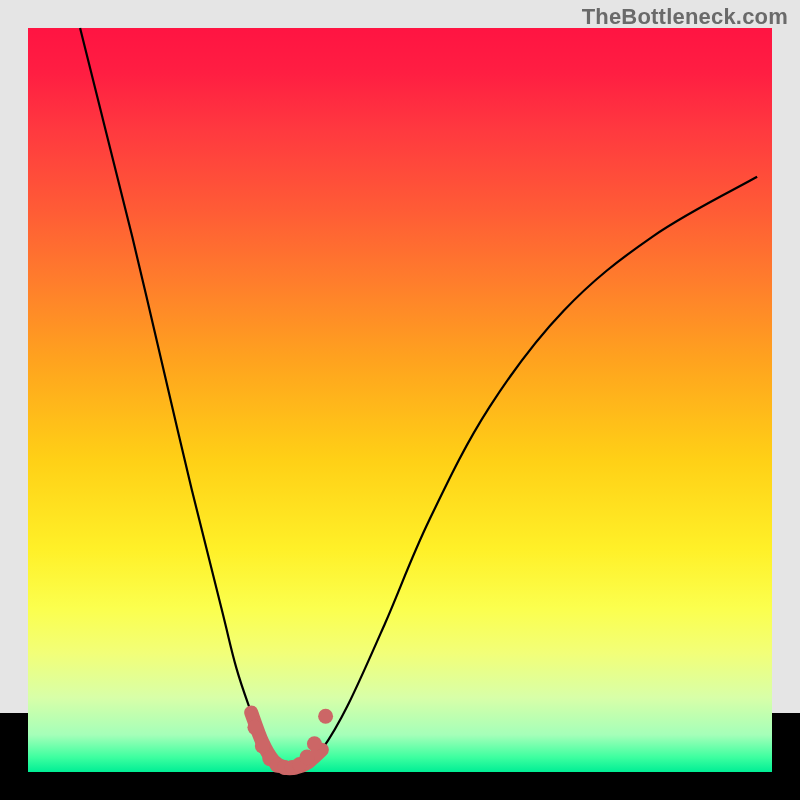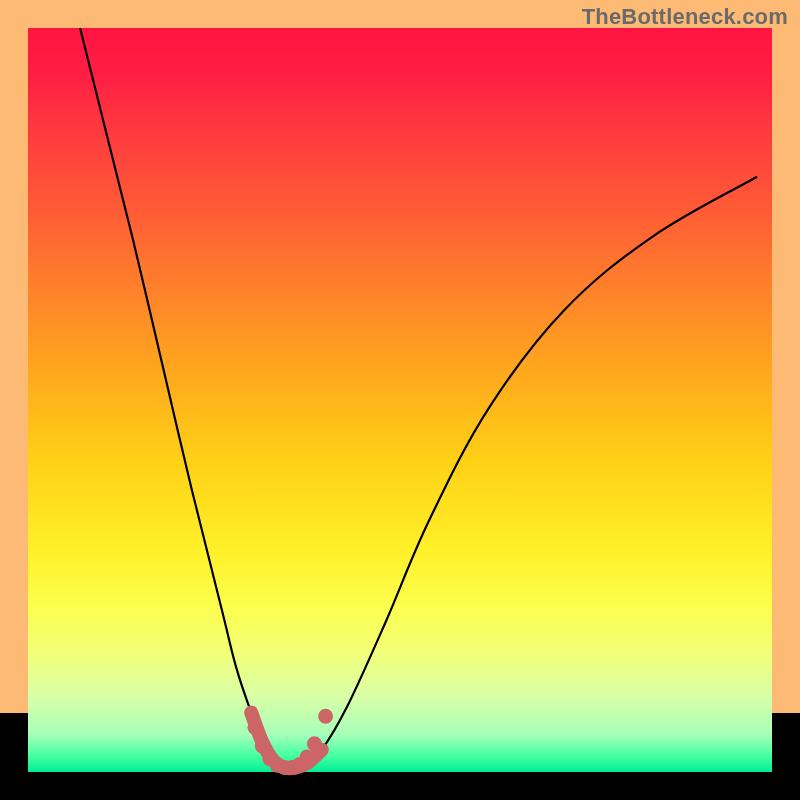--- a/index.html
+++ b/index.html
@@ -8,21 +8,21 @@
     width: 800px;
     height: 800px;
     background: #000000;
     overflow: hidden;
     font-family: Arial, Helvetica, sans-serif;
   }
   .frame {
     position: relative;
     width: 800px;
     height: 713px;
-    background: #fdba74;
+    background: #e5e5e5;
   }
   .watermark {
     position: absolute;
     top: 4px;
     right: 12px;
     font-size: 22px;
     font-weight: 600;
     color: #6a6a6a;
     letter-spacing: 0.2px;
     user-select: none;

